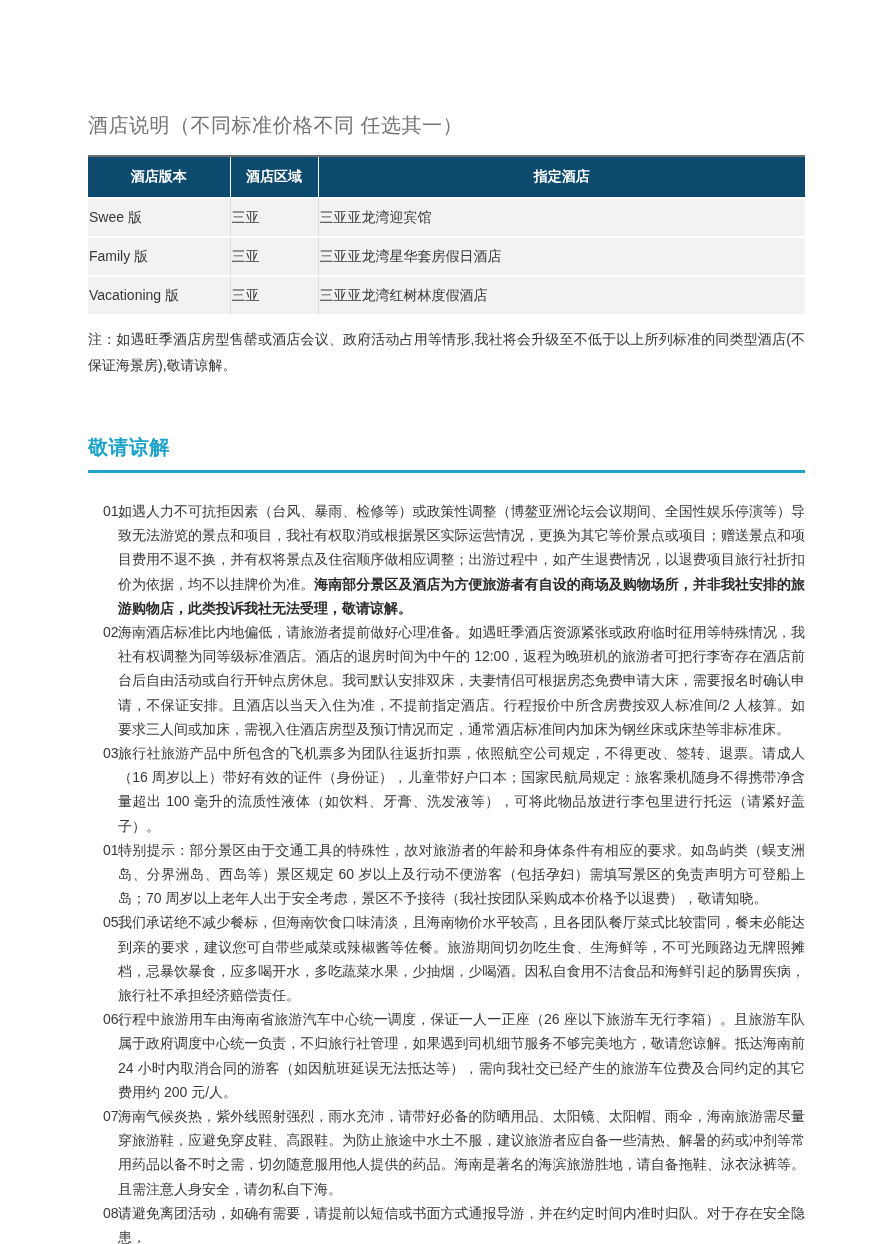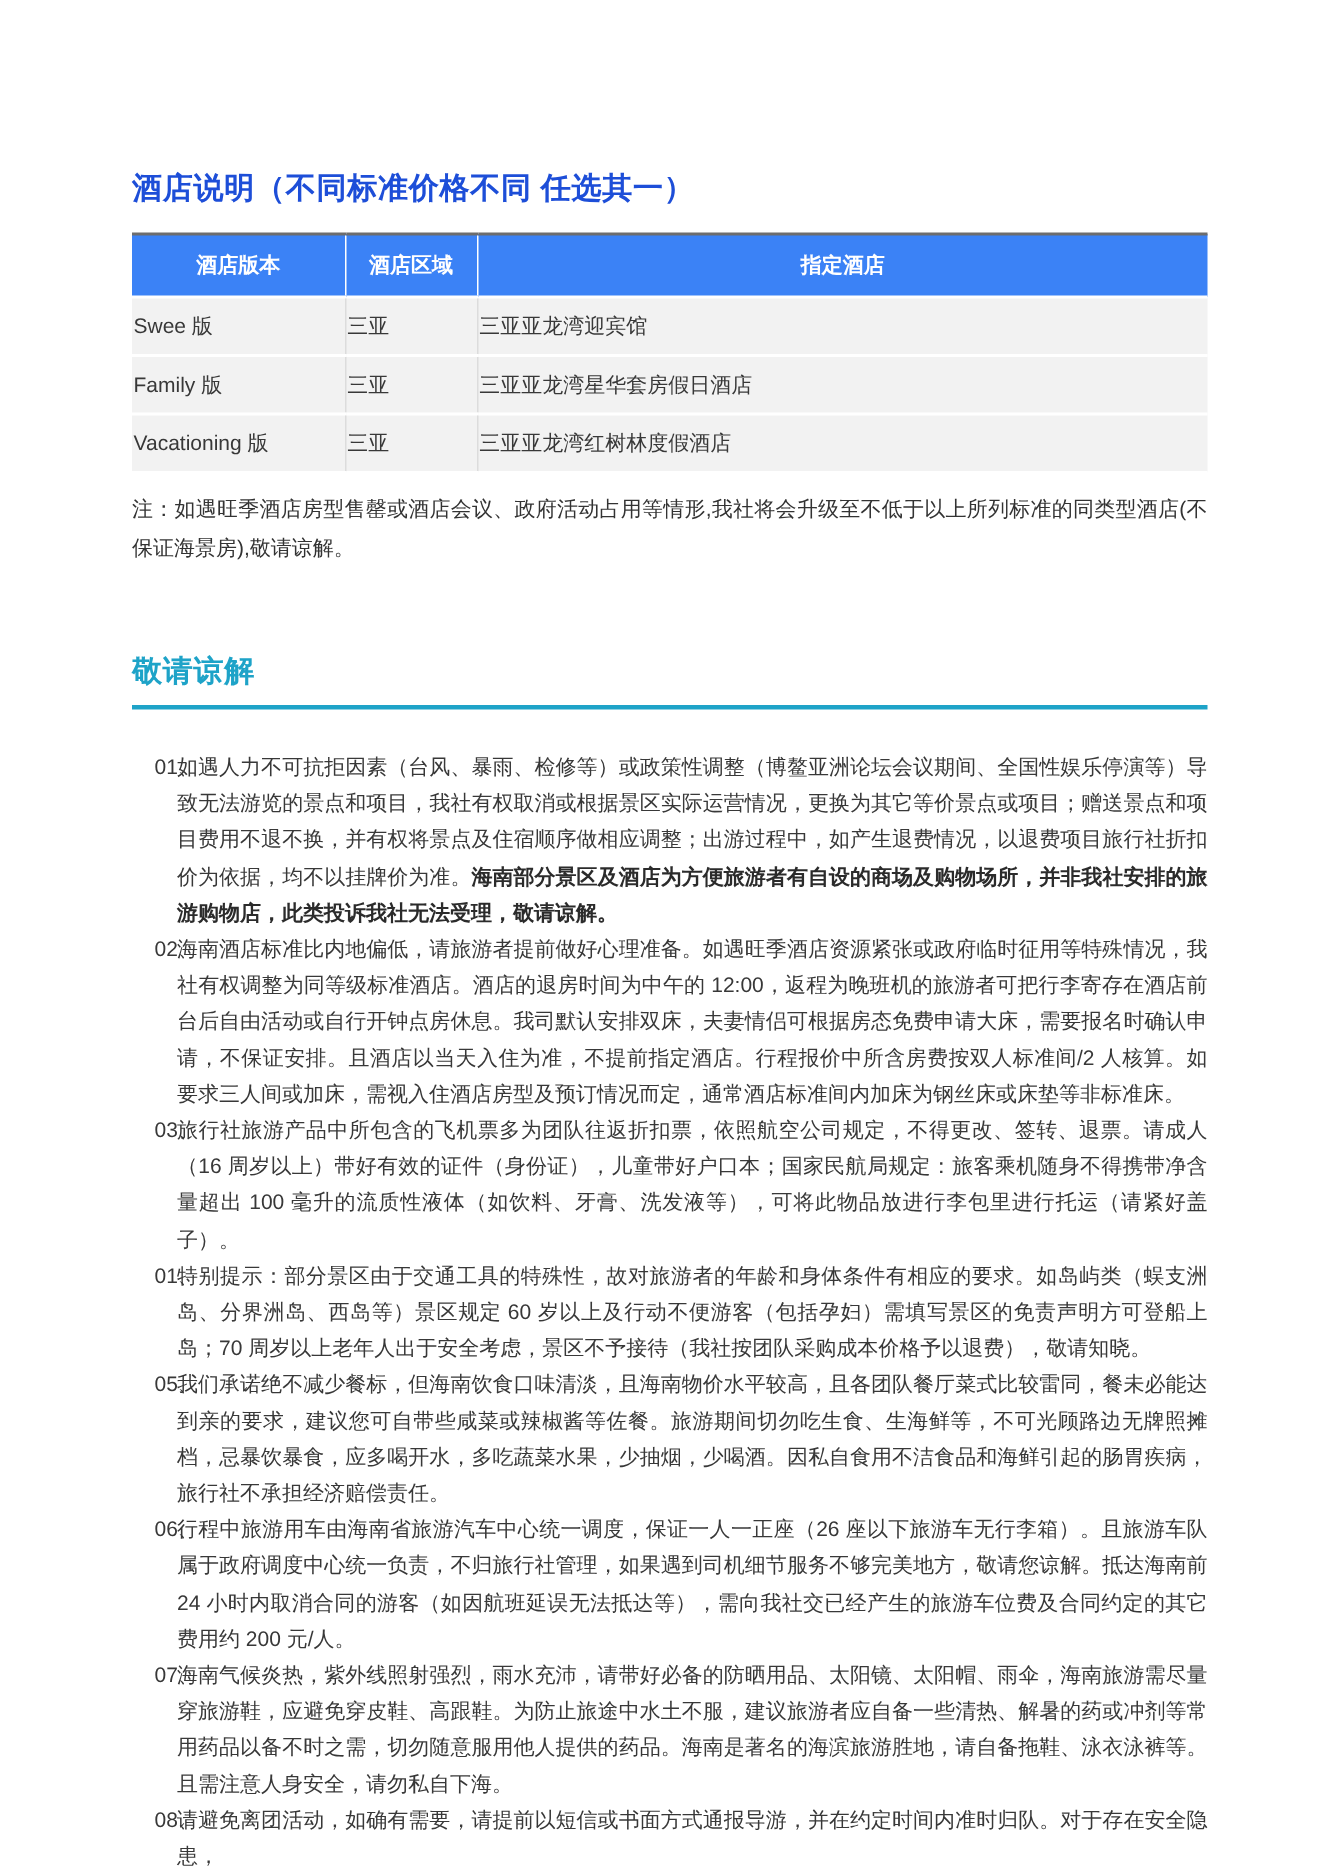--- a/index.html
+++ b/index.html
@@ -15,35 +15,35 @@
   .content {
     position: absolute;
     left: 88px;
     top: 0;
     width: 717px;
   }
   
   .hotel-title {
     margin-top: 112px;
     font-size: 20px;
-    font-weight: bold;
-    color: #1d4ed8;
+    font-weight: normal;
+    color: #737373;
     letter-spacing: 0.5px;
   }
   table.hotel-table {
     margin-top: 16px;
     width: 100%;
     border-collapse: collapse;
     table-layout: fixed;
     font-size: 14px;
   }
   table.hotel-table col.c1 { width: 142px; }
   table.hotel-table col.c2 { width: 88px; }
   table.hotel-table thead th {
-    background: #3b82f6;
+    background: #0c4a6e;
     color: #ffffff;
     font-weight: bold;
     height: 38px;
     text-align: center;
     vertical-align: middle;
     border-top: 2px solid #6d6d6d;
     border-right: 1px solid #ffffff;
     border-bottom: 2px solid #ffffff;
   }
   table.hotel-table thead th:last-child { border-right: none; }

